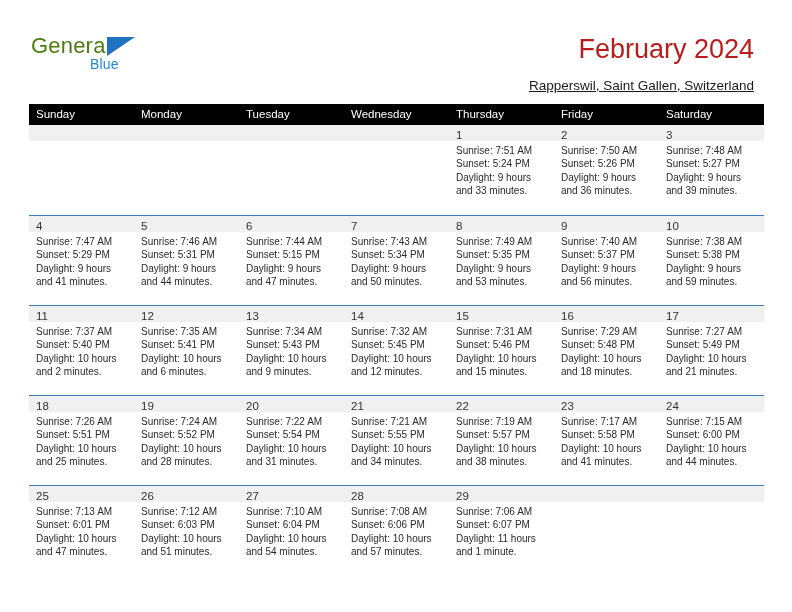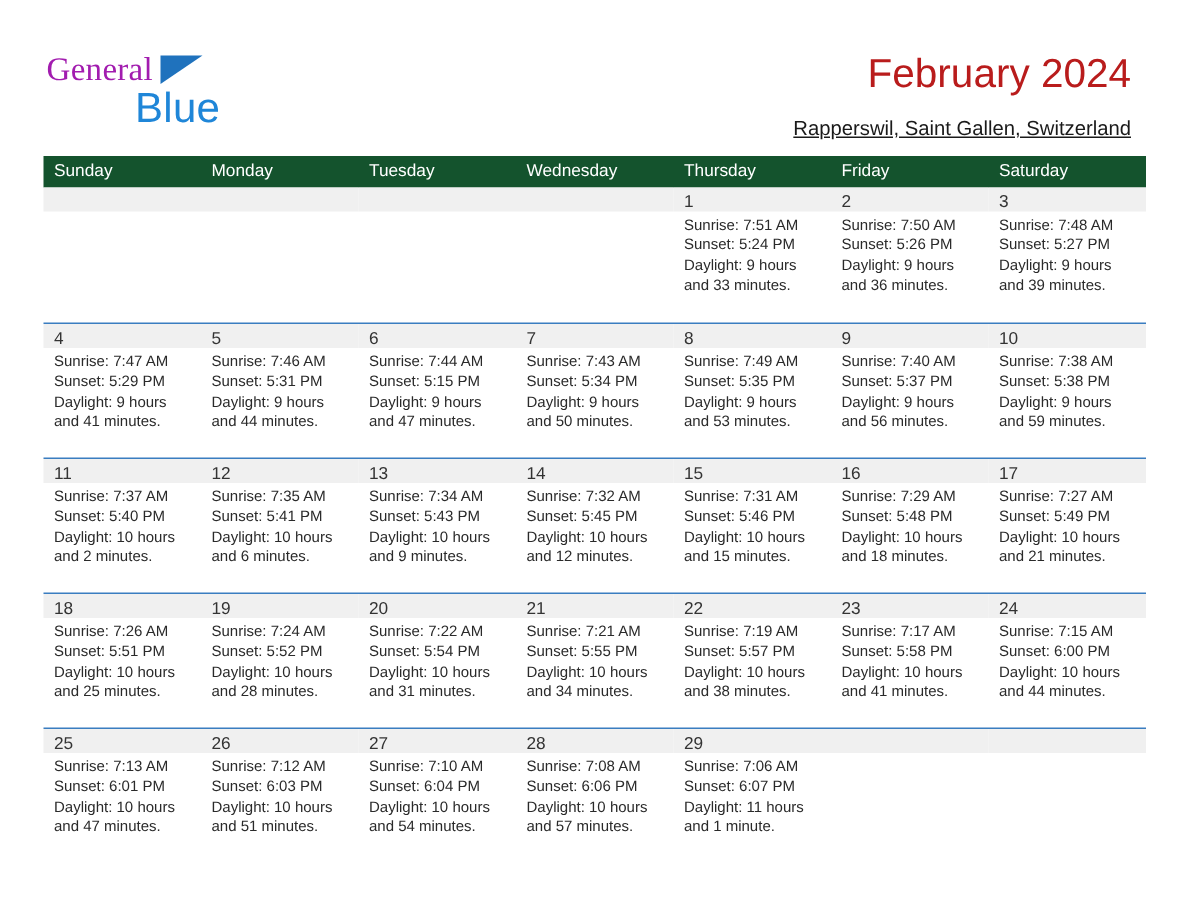--- a/index.html
+++ b/index.html
@@ -35,37 +35,37 @@
     top: 33px;
     width: 200px;
     height: 52px;
   }
   .logo-general {
     position: absolute;
     left: 0;
     top: 0;
     font-size: 22px;
     letter-spacing: 0.2px;
-    color: #a21caf;
-    font-family: Liberation Serif, serif;
+    color: #4d7c0f;
+    font-family: Liberation Sans, sans-serif;
   }
   .logo-tri {
     position: absolute;
     left: 76px;
     top: 4px;
     width: 0;
     height: 0;
     border-left: 28px solid #1f72bd;
     border-bottom: 19px solid transparent;
   }
   .logo-blue {
     position: absolute;
     left: 59px;
     top: 23px;
-    font-size: 28px;
+    font-size: 14px;
     letter-spacing: 0.2px;
     color: #1f86d8;
     font-family: "Liberation Sans", sans-serif;
   }
   .title {
     position: absolute;
     right: 38px;
     top: 34px;
     font-size: 27px;
     color: #b91c1c;
@@ -85,21 +85,21 @@
 
   
   .calendar {
     position: absolute;
     left: 29px;
     top: 104px;
     width: 735px;
   }
   .cal-head {
     display: flex;
-    background: #14532d;
+    background: #000000;
     height: 21px;
   }
   .cal-head .dow {
     flex: 1 1 0;
     color: #ffffff;
     font-size: 11.5px;
     line-height: 21px;
     padding-left: 7px;
     box-sizing: border-box;
     white-space: nowrap;

